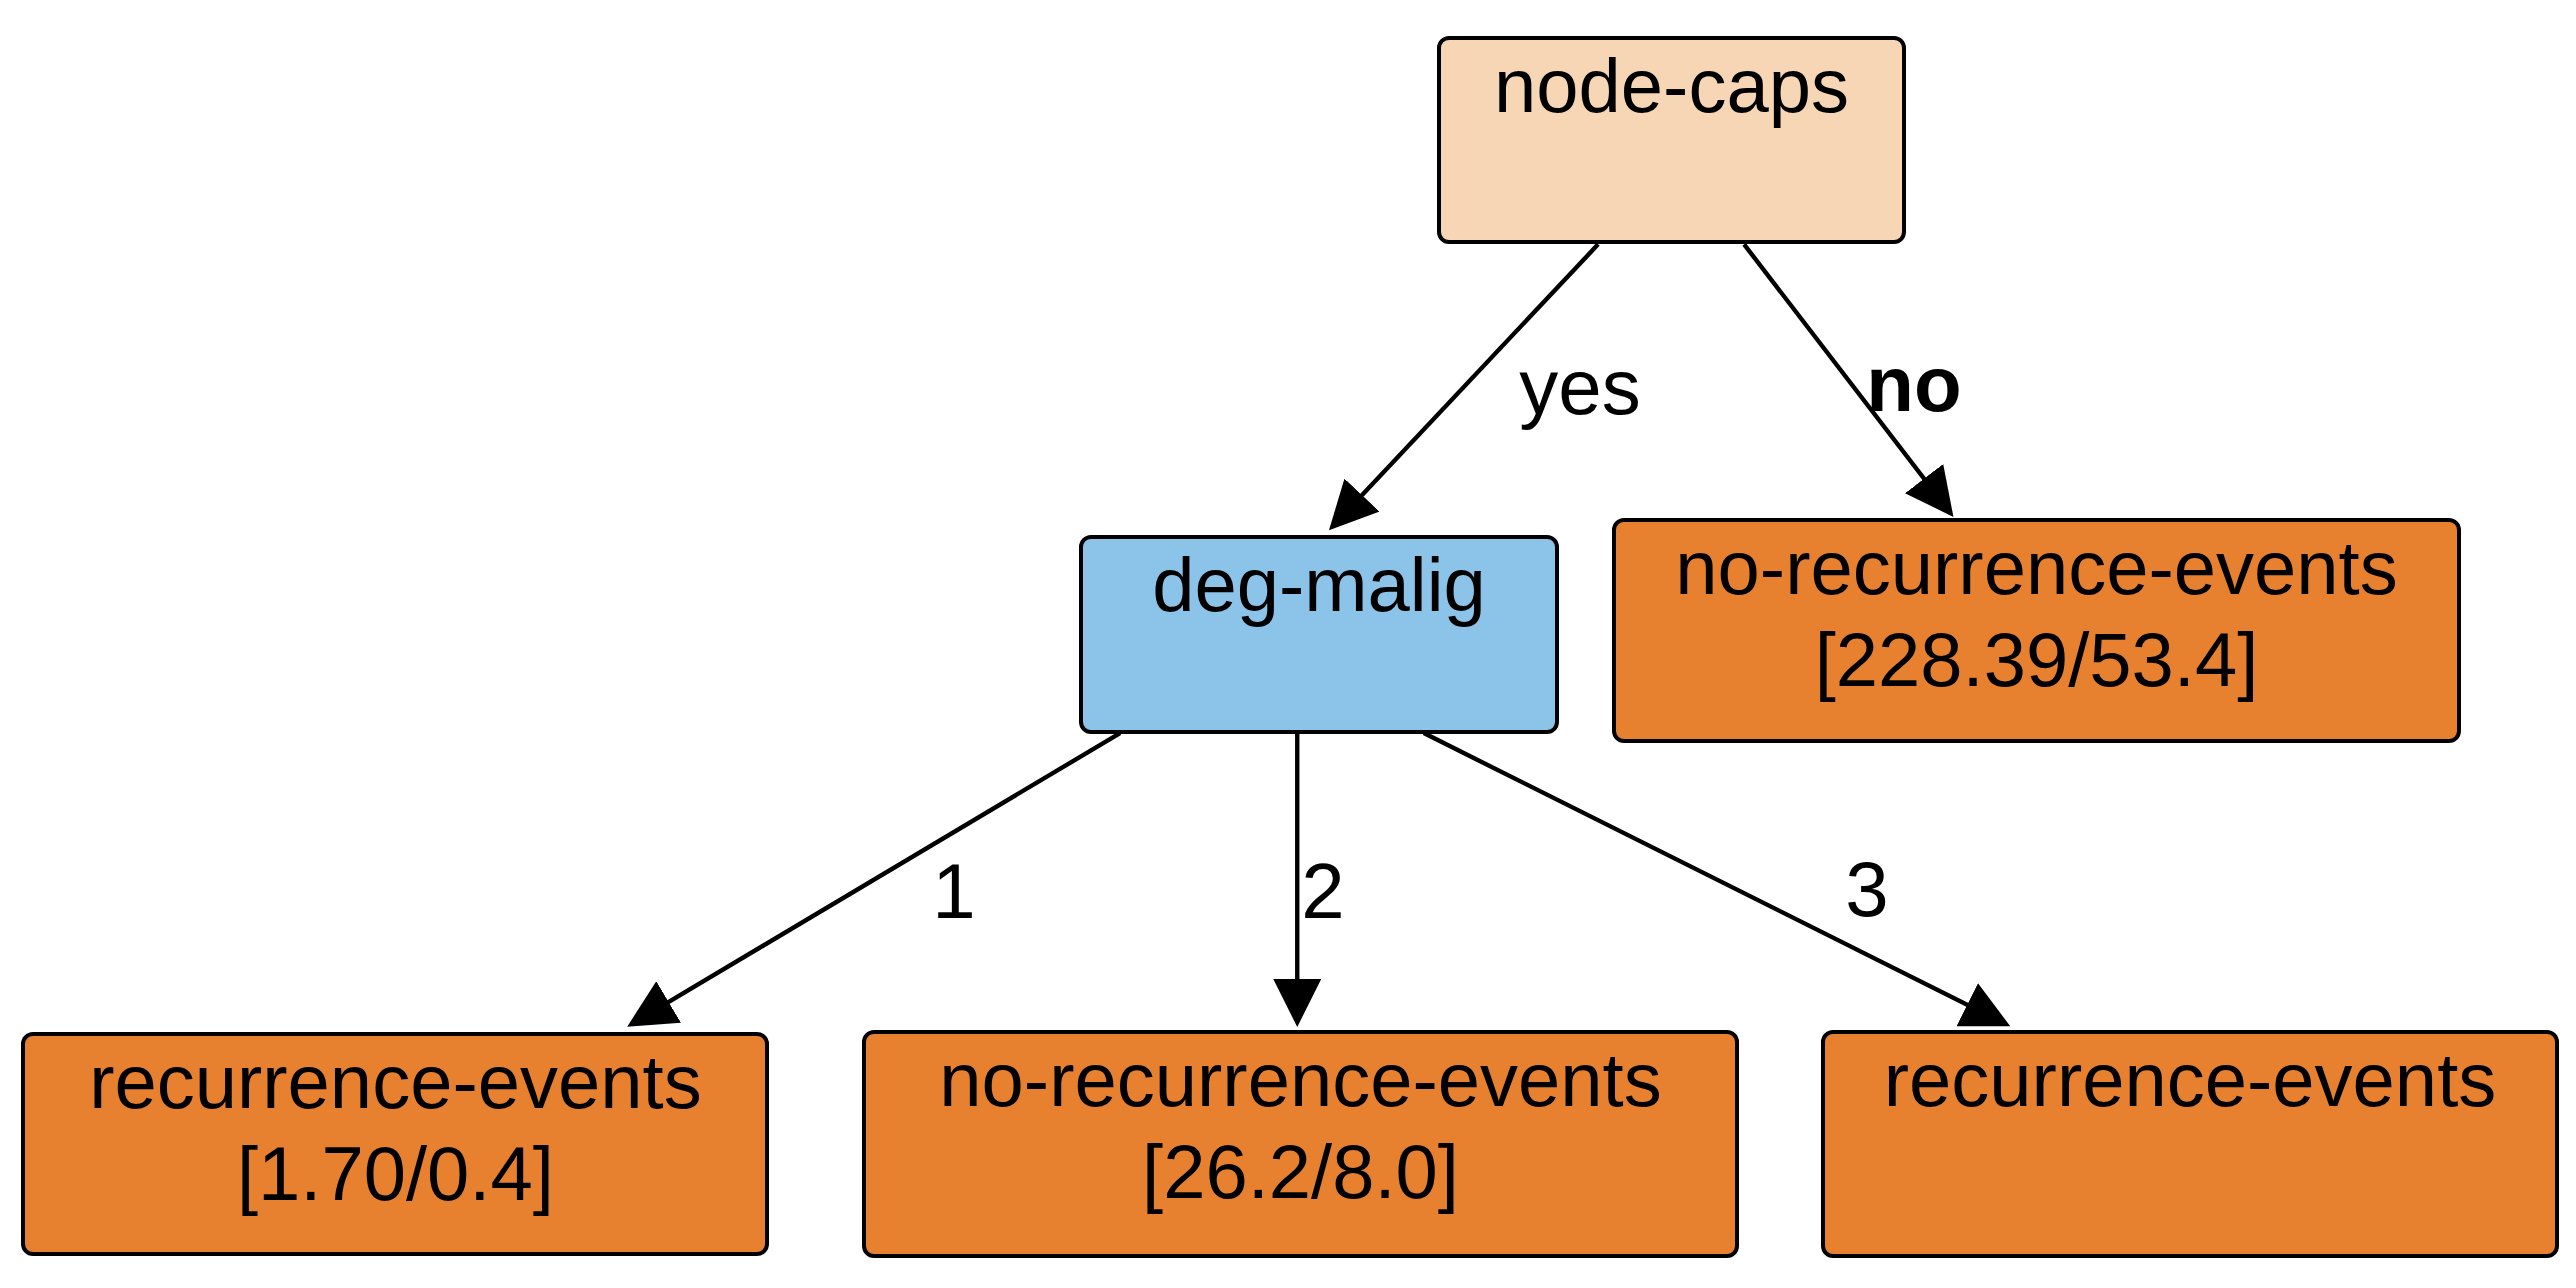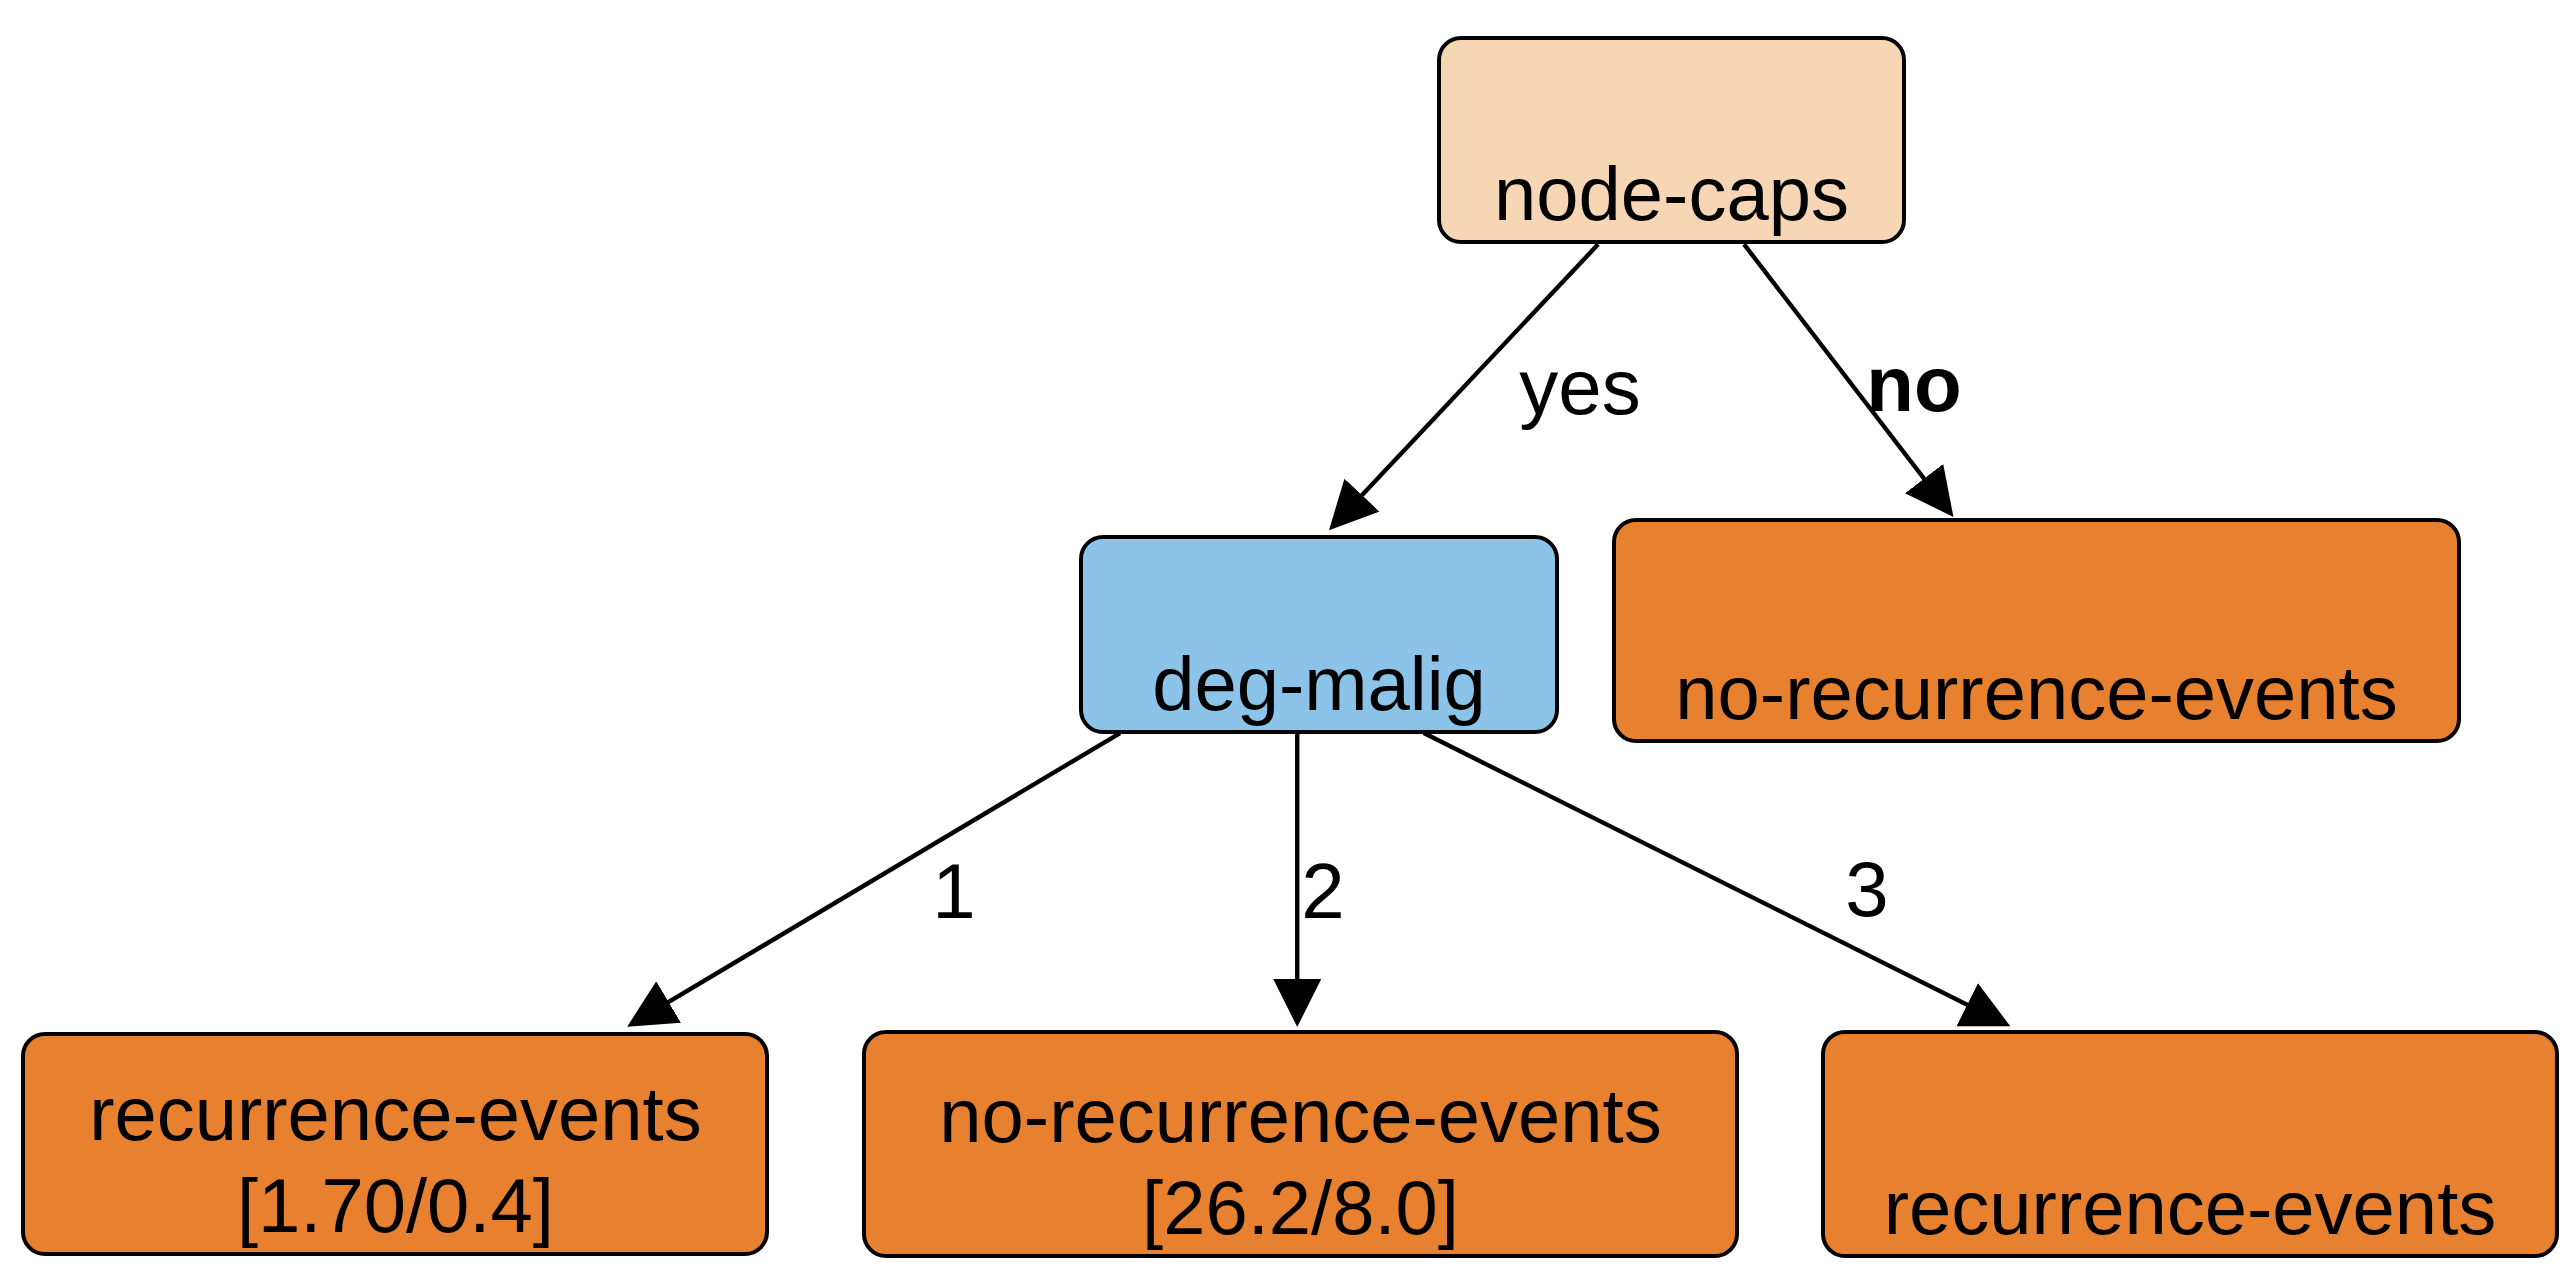--- a/index.html
+++ b/index.html
@@ -8,25 +8,25 @@
     position:relative;
     width:2576px;height:1288px;
     background:#ffffff;
     overflow:hidden;
   }
   #edges{position:absolute;left:0;top:0;width:2576px;height:1288px;}
   .node{
     position:absolute;
     box-sizing:border-box;
     border:4.9px solid #000000;
-    border-radius:24px;
+    border-radius:12px;
     display:flex;
     flex-direction:column;
     align-items:center;
-    justify-content:flex-end;
+    justify-content:flex-start;
     text-align:center;
     color:#000000;
     font-size:76px;
     line-height:92px;
     white-space:nowrap;
   }
   .edge-label{
     position:absolute;
     transform:translate(-50%,-50%);
     font-size:78px;
@@ -62,20 +62,21 @@
   <div class="node" style="left: 1437px; top: 36px; width: 469px; height: 208px; background: rgb(246, 214, 181);">
     <span>node-caps</span>
   </div>
 
   <div class="node" style="left: 1079px; top: 535px; width: 480px; height: 199px; background: rgb(140, 195, 233);">
     <span>deg-malig</span>
   </div>
 
   <div class="node" style="left: 1612px; top: 518px; width: 849px; height: 225px; background: rgb(232, 129, 47);">
     <span>no-recurrence-events</span>
+    <span>[228.39/53.4]</span>
   </div>
 
   <div class="node" style="left: 21.4px; top: 1032px; width: 748px; height: 224px; background: rgb(232, 129, 47);">
     <span>recurrence-events</span>
     <span>[1.70/0.4]</span>
   </div>
 
   <div class="node" style="left: 862px; top: 1030px; width: 877px; height: 228px; background: rgb(232, 129, 47);">
     <span>no-recurrence-events</span>
     <span>[26.2/8.0]</span>

